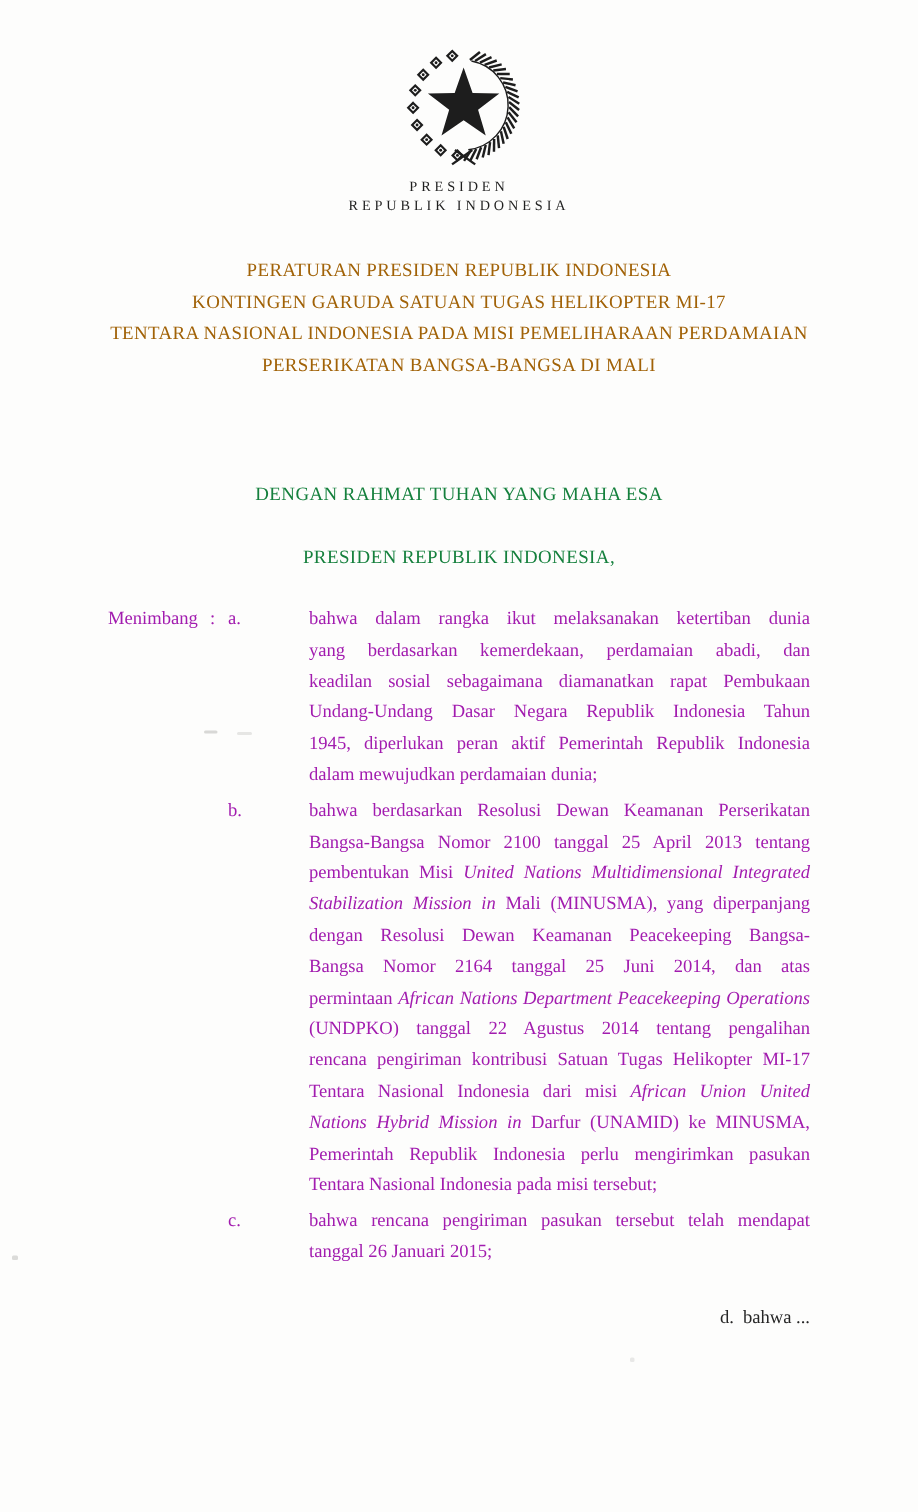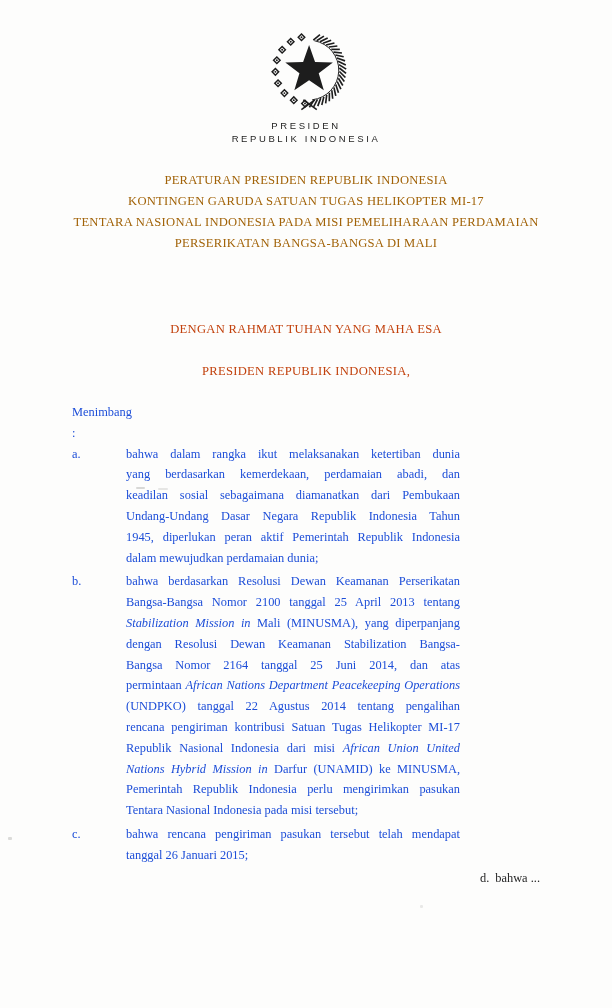--- a/index.html
+++ b/index.html
@@ -7,47 +7,47 @@
     position:relative; width:612px; height:1008px; margin:0 auto;
     background:#fefefdl; background-color:#fdfdfc; overflow:hidden;
     font-family:"Liberation Serif", serif; color:#262626;
   }
   
   .seal { position:absolute; top:31px; left:50%; transform:translateX(-48%); width:106px; height:84px; }
   .seal svg { width:100%; height:100%; }
   
   .org {
     position:absolute; left:0; width:100%; text-align:center;
-    font-family:Liberation Sans, sans-serif; font-size:9.5px;
+    font-family:Liberation Serif, serif; font-size:9.5px;
     letter-spacing:2.6px; color:#1f1f1f;
   }
   .org1 { top:120px; }
   .org2 { top:132.5px; }
   
   .title-block {
     position:absolute; top:170px; left:0; width:100%; text-align:center;
     font-size:12.6px; line-height:21px; letter-spacing:0.25px; color:#a16207;
   }
   .typed {
     font-family:"DejaVu Sans Mono", monospace; font-weight:bold;
     font-size:11px; letter-spacing:-0.5px;
   }
   .typed.num1 { margin-left:18px; }
   .lbl-tahun { margin-left:16px; }
   .typed.num2 { margin-left:8px; }
   .invocation, .authority {
     position:absolute; left:0; width:100%; text-align:center;
-    font-size:12.6px; letter-spacing:0.3px; color:#c2410c;
+    font-size:12.6px; letter-spacing:0.3px; color:#15803d;
   }
   .invocation { top:322px; }
   .authority  { top:364px; }
   
   .cons {
     position:absolute; top:402px; left:72px; width:468px;
-    display:flex; font-size:12.4px; line-height:20.8px; color:#1d4ed8;flex-direction:column;
+    display:flex; font-size:12.4px; line-height:20.8px; color:#a21caf;
   }
   .menimbang { width:68px; flex:none; }
   .colon { width:12px; flex:none; }
   .items { width:388px; flex:none; }
   .cons-item { display:flex; }
   .cons-item + .cons-item { margin-top:3px; }
   .ilabel { width:18px; flex:none; }
   .itext { flex:1; min-width:0; }
   .bline { text-align:justify; text-align-last:justify;padding-left:36px; }
   .bline.last { text-align-last:left; }
@@ -138,38 +138,39 @@
 
   <div class="cons">
     <div class="menimbang">Menimbang</div>
     <div class="colon">:</div>
     <div class="items" id="cons-items">
         <div class="cons-item">
           <div class="ilabel">a.</div>
           <div class="itext">
             <div class="bline"><span>bahwa dalam rangka ikut melaksanakan ketertiban dunia</span></div>
             <div class="bline"><span>yang berdasarkan kemerdekaan, perdamaian abadi, dan</span></div>
-            <div class="bline"><span>keadilan sosial sebagaimana diamanatkan dari Pembukaan</span></div>
+            <div class="bline"><span>keadilan sosial sebagaimana diamanatkan rapat Pembukaan</span></div>
             <div class="bline"><span>Undang-Undang Dasar Negara Republik Indonesia Tahun</span></div>
             <div class="bline"><span>1945, diperlukan peran aktif Pemerintah Republik Indonesia</span></div>
             <div class="bline last"><span>dalam mewujudkan perdamaian dunia;</span></div>
           </div>
         </div>
         <div class="cons-item">
           <div class="ilabel">b.</div>
           <div class="itext">
             <div class="bline"><span>bahwa berdasarkan Resolusi Dewan Keamanan Perserikatan</span></div>
             <div class="bline"><span>Bangsa-Bangsa Nomor 2100 tanggal 25 April 2013 tentang</span></div>
+            <div class="bline"><span>pembentukan Misi </span><span class="it">United Nations Multidimensional Integrated</span></div>
             <div class="bline"><span class="it">Stabilization Mission in</span><span> Mali (MINUSMA), yang diperpanjang</span></div>
-            <div class="bline"><span>dengan Resolusi Dewan Keamanan Stabilization Bangsa-</span></div>
+            <div class="bline"><span>dengan Resolusi Dewan Keamanan Peacekeeping Bangsa-</span></div>
             <div class="bline"><span>Bangsa Nomor 2164 tanggal 25 Juni 2014, dan atas</span></div>
             <div class="bline"><span>permintaan </span><span class="it">African Nations Department Peacekeeping Operations</span></div>
             <div class="bline"><span>(UNDPKO) tanggal 22 Agustus 2014 tentang pengalihan</span></div>
             <div class="bline"><span>rencana pengiriman kontribusi Satuan Tugas Helikopter MI-17</span></div>
-            <div class="bline"><span>Republik Nasional Indonesia dari misi </span><span class="it">African Union United</span></div>
+            <div class="bline"><span>Tentara Nasional Indonesia dari misi </span><span class="it">African Union United</span></div>
             <div class="bline"><span class="it">Nations Hybrid Mission in</span><span> Darfur (UNAMID) ke MINUSMA,</span></div>
             <div class="bline"><span>Pemerintah Republik Indonesia perlu mengirimkan pasukan</span></div>
             <div class="bline last"><span>Tentara Nasional Indonesia pada misi tersebut;</span></div>
           </div>
         </div>
         <div class="cons-item">
           <div class="ilabel">c.</div>
           <div class="itext">
             <div class="bline"><span>bahwa rencana pengiriman pasukan tersebut telah mendapat</span></div>
             <div class="bline last"><span>tanggal 26 Januari 2015;</span></div>

